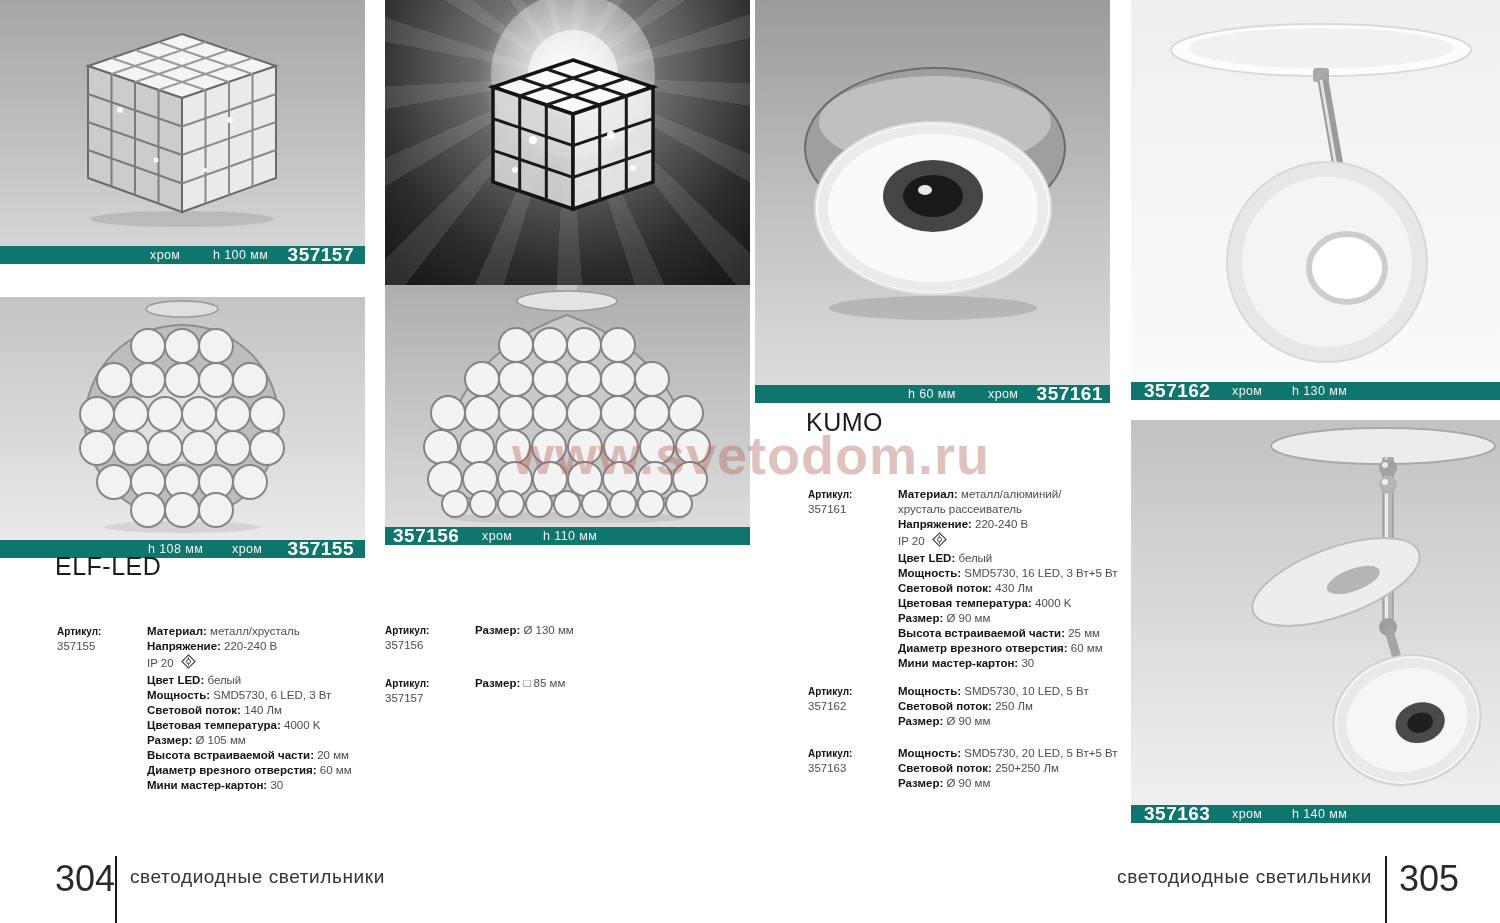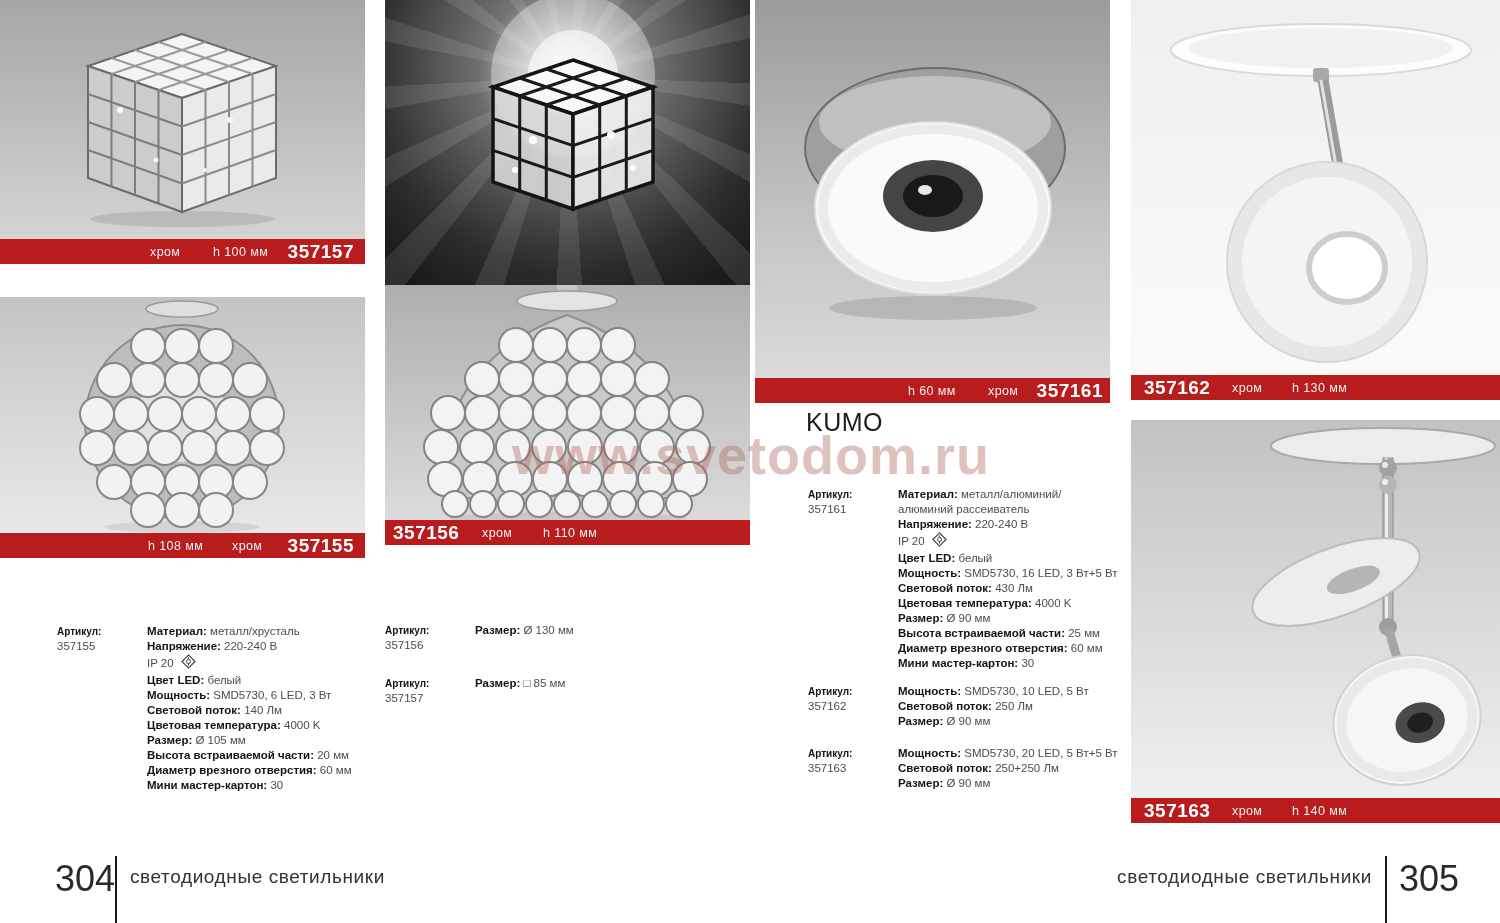--- a/index.html
+++ b/index.html
@@ -14,21 +14,21 @@
   .p2 .photo { background:radial-gradient(circle at 50% 27%, rgba(255,255,255,0.97) 0%, rgba(228,228,228,0.85) 12%, rgba(150,150,150,0.55) 32%, rgba(45,45,45,0.9) 70%, #141414 100%), linear-gradient(180deg,#4a4a4a,#1c1c1c); }
   .p2 .photo::before { content:""; position:absolute; inset:0;
       background:repeating-conic-gradient(from 8deg at 50% 27%, rgba(255,255,255,0.10) 0deg 7deg, rgba(255,255,255,0) 7deg 21deg); }
   .p3 .photo { background:linear-gradient(180deg,#c4c4c4,#ececec); }
   .p4 .photo { background:linear-gradient(180deg,#aeaeae,#e0e0e0); }
   .p5 .photo { background:linear-gradient(180deg,#9b9b9b 0%,#c7c7c7 60%,#dedede 100%); }
   .p6 .photo { background:linear-gradient(180deg,#efefef,#fbfbfb); }
   .p7 .photo { background:linear-gradient(180deg,#c2c2c2 0%,#e9e9e9 80%,#f2f2f2 100%); }
 
   
-  .cap { position:absolute; left:0; right:0; bottom:0; height:25px; background:#b91c1c; z-index:3; }
+  .cap { position:absolute; left:0; right:0; bottom:0; height:18px; background:#0f766e; z-index:3; }
   .cap span { position:absolute; top:50%; transform:translateY(-50%); white-space:nowrap; }
   .cap-t { font-size:12.5px; color:#f2f2f2; letter-spacing:0.4px; }
   .cap-art { font-size:19px; font-weight:bold; color:#ffffff; letter-spacing:0.5px; }
 
   
   .sec-title { position:absolute; z-index:10; font-size:25px; font-weight:400; color:#1c1c1c; letter-spacing:0.5px; }
   .entry { position:absolute; z-index:10; display:flex; align-items:flex-start; }
   .artcol { width:90px; flex:none; }
   .artlbl { font-size:10px; line-height:15px; font-weight:bold; color:#141414; }
   .artnum { font-size:11.5px; line-height:15px; color:#4c4c4c; }
@@ -275,20 +275,21 @@
     </div>
     <div class="cap">
       <span class="cap-art" style="left:13px">357163</span>
       <span class="cap-t" style="left:101px">хром</span>
       <span class="cap-t" style="left:161px">h 140 мм</span>
     </div>
   </div>
 
   <div class="watermark">www.svetodom.ru</div>
 
+  <h2 class="sec-title" style="left:55px;top:552px;">ELF-LED</h2>
 
   <div class="entry" style="left:57px;top:624px;">
     <div class="artcol">
       <div class="artlbl">Артикул:</div>
       <div class="artnum">357155</div>
     </div>
     <div class="specs">
       <div class="row"><span class="l">Материал: </span><span class="v">металл/хрусталь</span></div>
       <div class="row"><span class="l">Напряжение: </span><span class="v">220-240 В</span></div>
       <div class="row"><span class="v">IP 20</span><span class="ipicon"><svg width="15" height="15" viewBox="0 0 16 16">
@@ -329,21 +330,21 @@
 
   <h2 class="sec-title" style="left:806px;top:408px;">KUMO</h2>
 
   <div class="entry" style="left:808px;top:487px;">
     <div class="artcol">
       <div class="artlbl">Артикул:</div>
       <div class="artnum">357161</div>
     </div>
     <div class="specs">
       <div class="row"><span class="l">Материал: </span><span class="v">металл/алюминий/</span></div>
-      <div class="row"><span class="v">алюминий рассеиватель</span></div>
+      <div class="row"><span class="v">хрусталь рассеиватель</span></div>
       <div class="row"><span class="l">Напряжение: </span><span class="v">220-240 В</span></div>
       <div class="row"><span class="v">IP 20</span><span class="ipicon"><svg width="15" height="15" viewBox="0 0 16 16">
               <polygon points="8,1 15,8 8,15 1,8" fill="none" stroke="#3a3a3a" stroke-width="1.2"></polygon>
               <circle cx="8" cy="8" r="2.2" fill="none" stroke="#3a3a3a" stroke-width="1"></circle>
               <path d="M8,3.5 V5.5 M8,10.5 V12.5" stroke="#3a3a3a" stroke-width="1"></path>
             </svg></span></div>
       <div class="row"><span class="l">Цвет LED: </span><span class="v">белый</span></div>
       <div class="row"><span class="l">Мощность: </span><span class="v">SMD5730, 16 LED, 3 Вт+5 Вт</span></div>
       <div class="row"><span class="l">Световой поток: </span><span class="v">430 Лм</span></div>
       <div class="row"><span class="l">Цветовая температура: </span><span class="v">4000 K</span></div>

